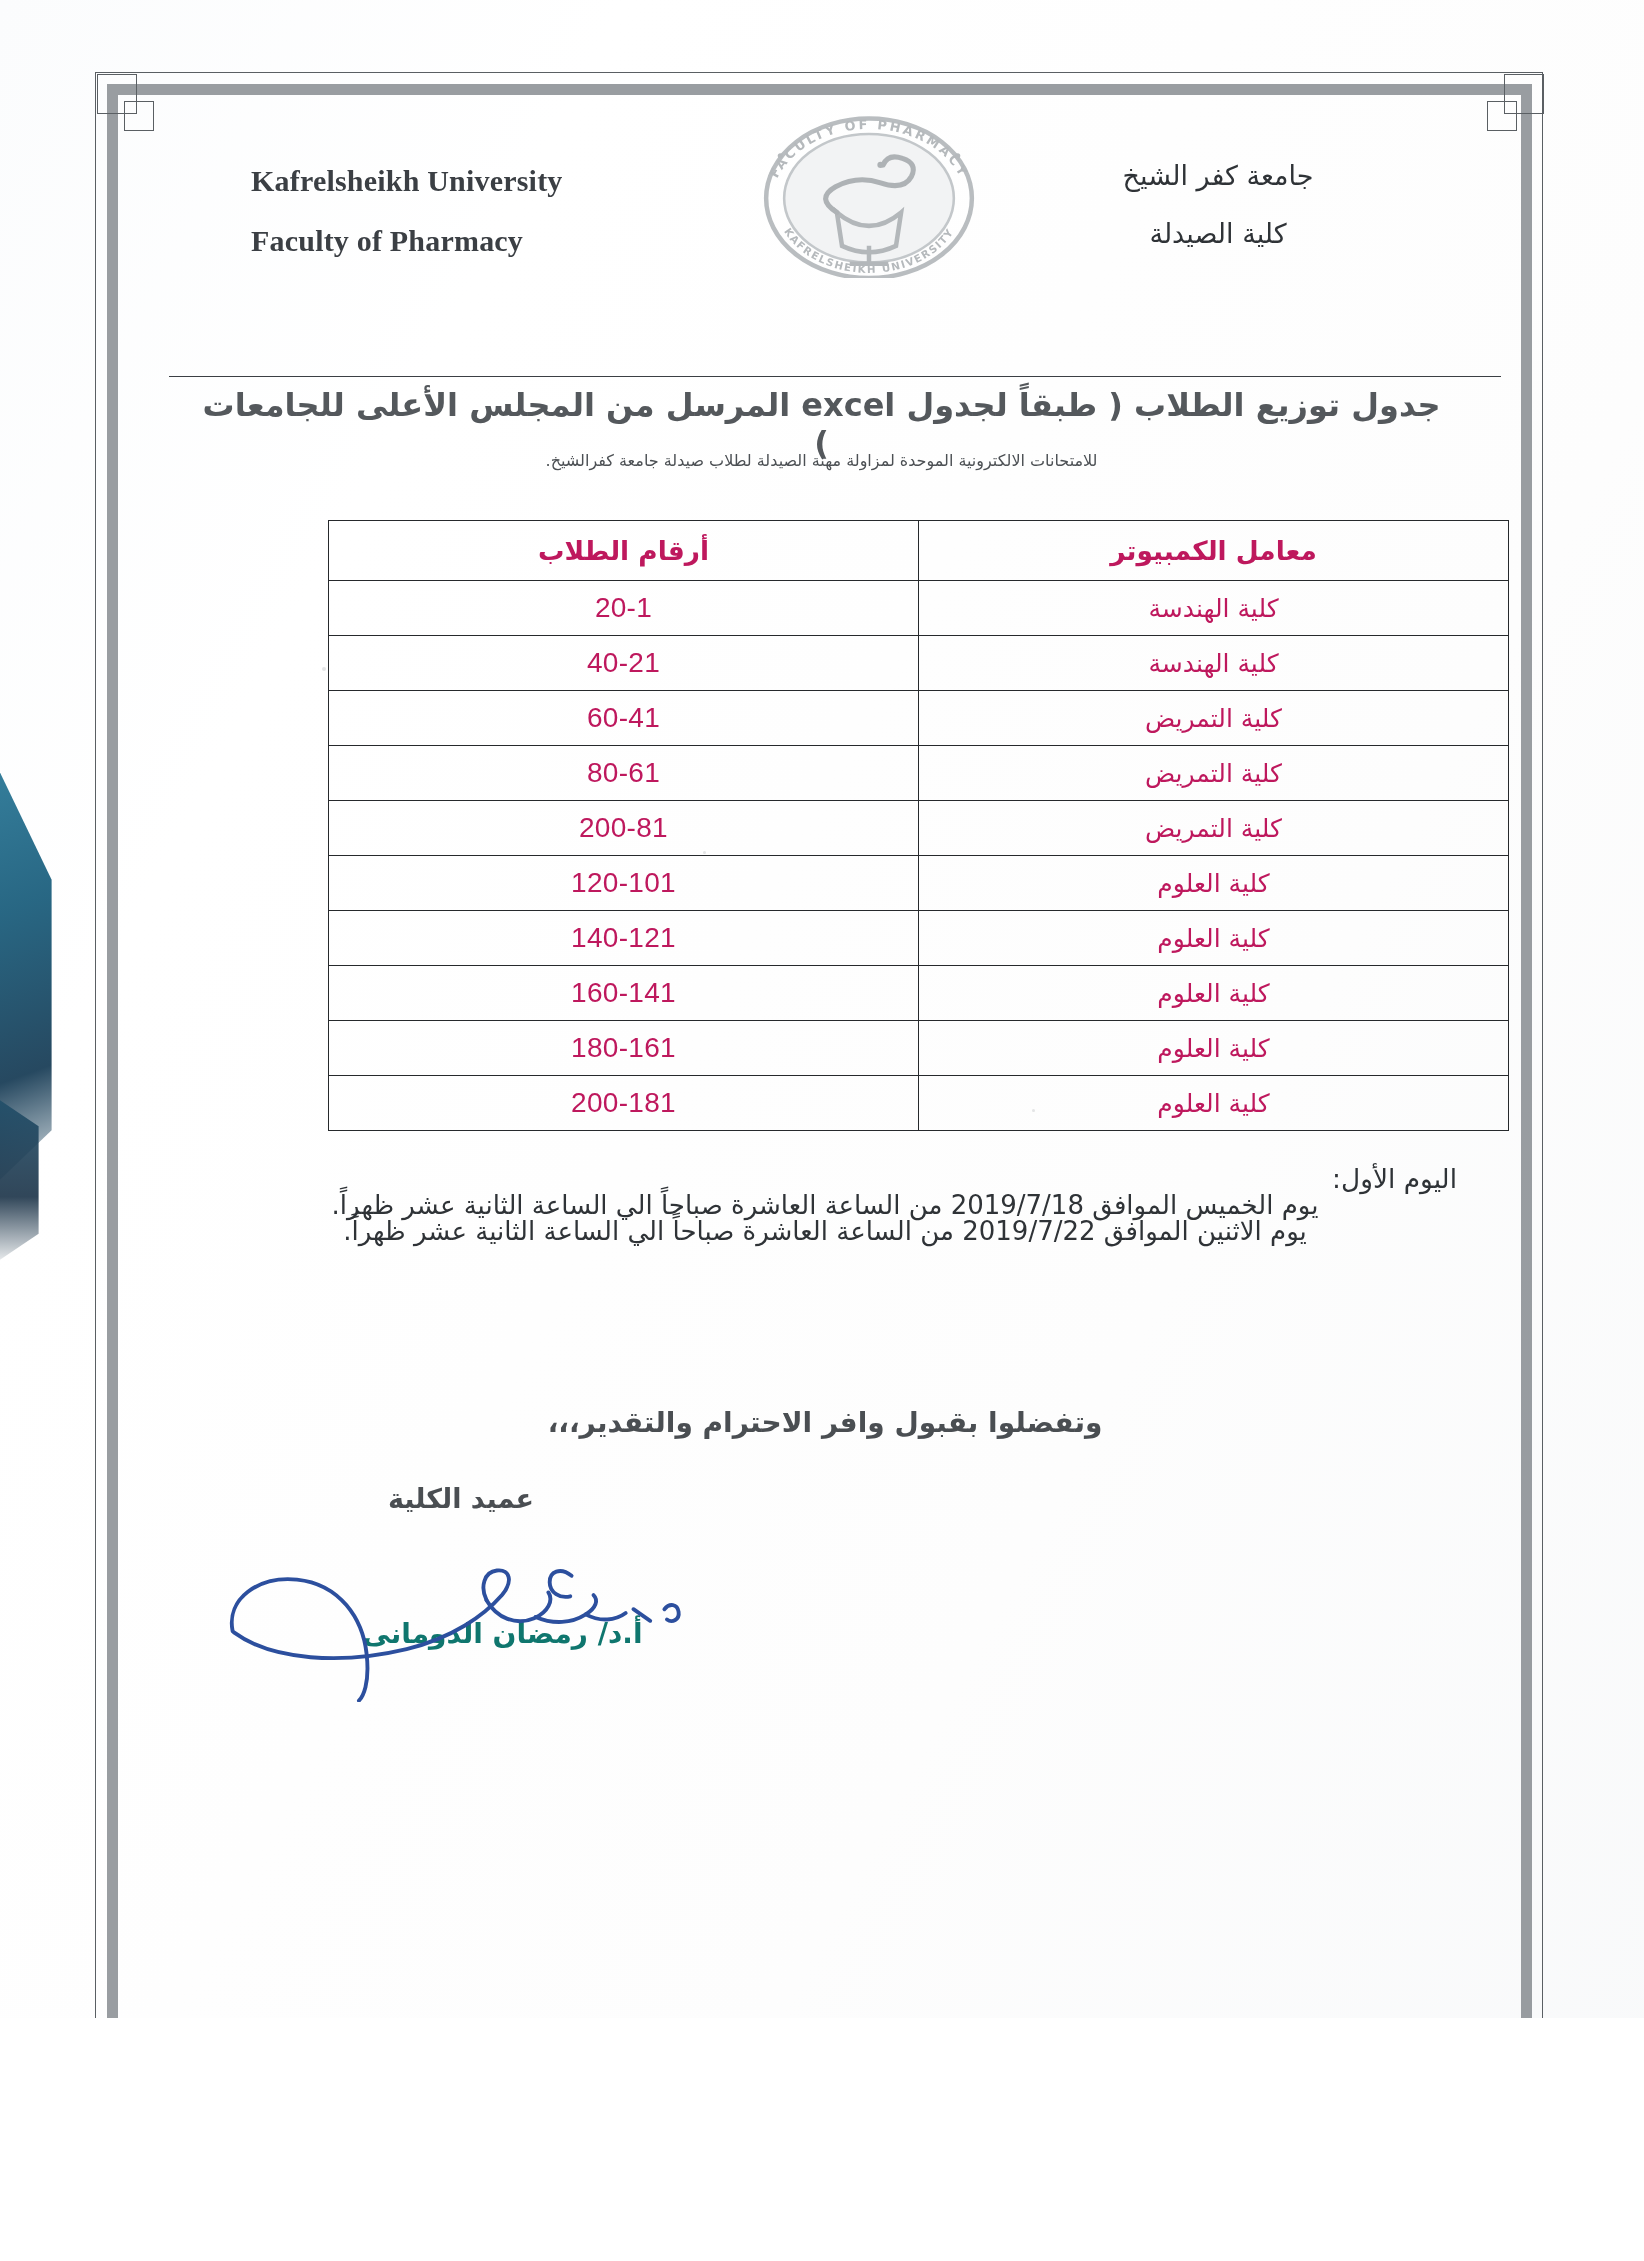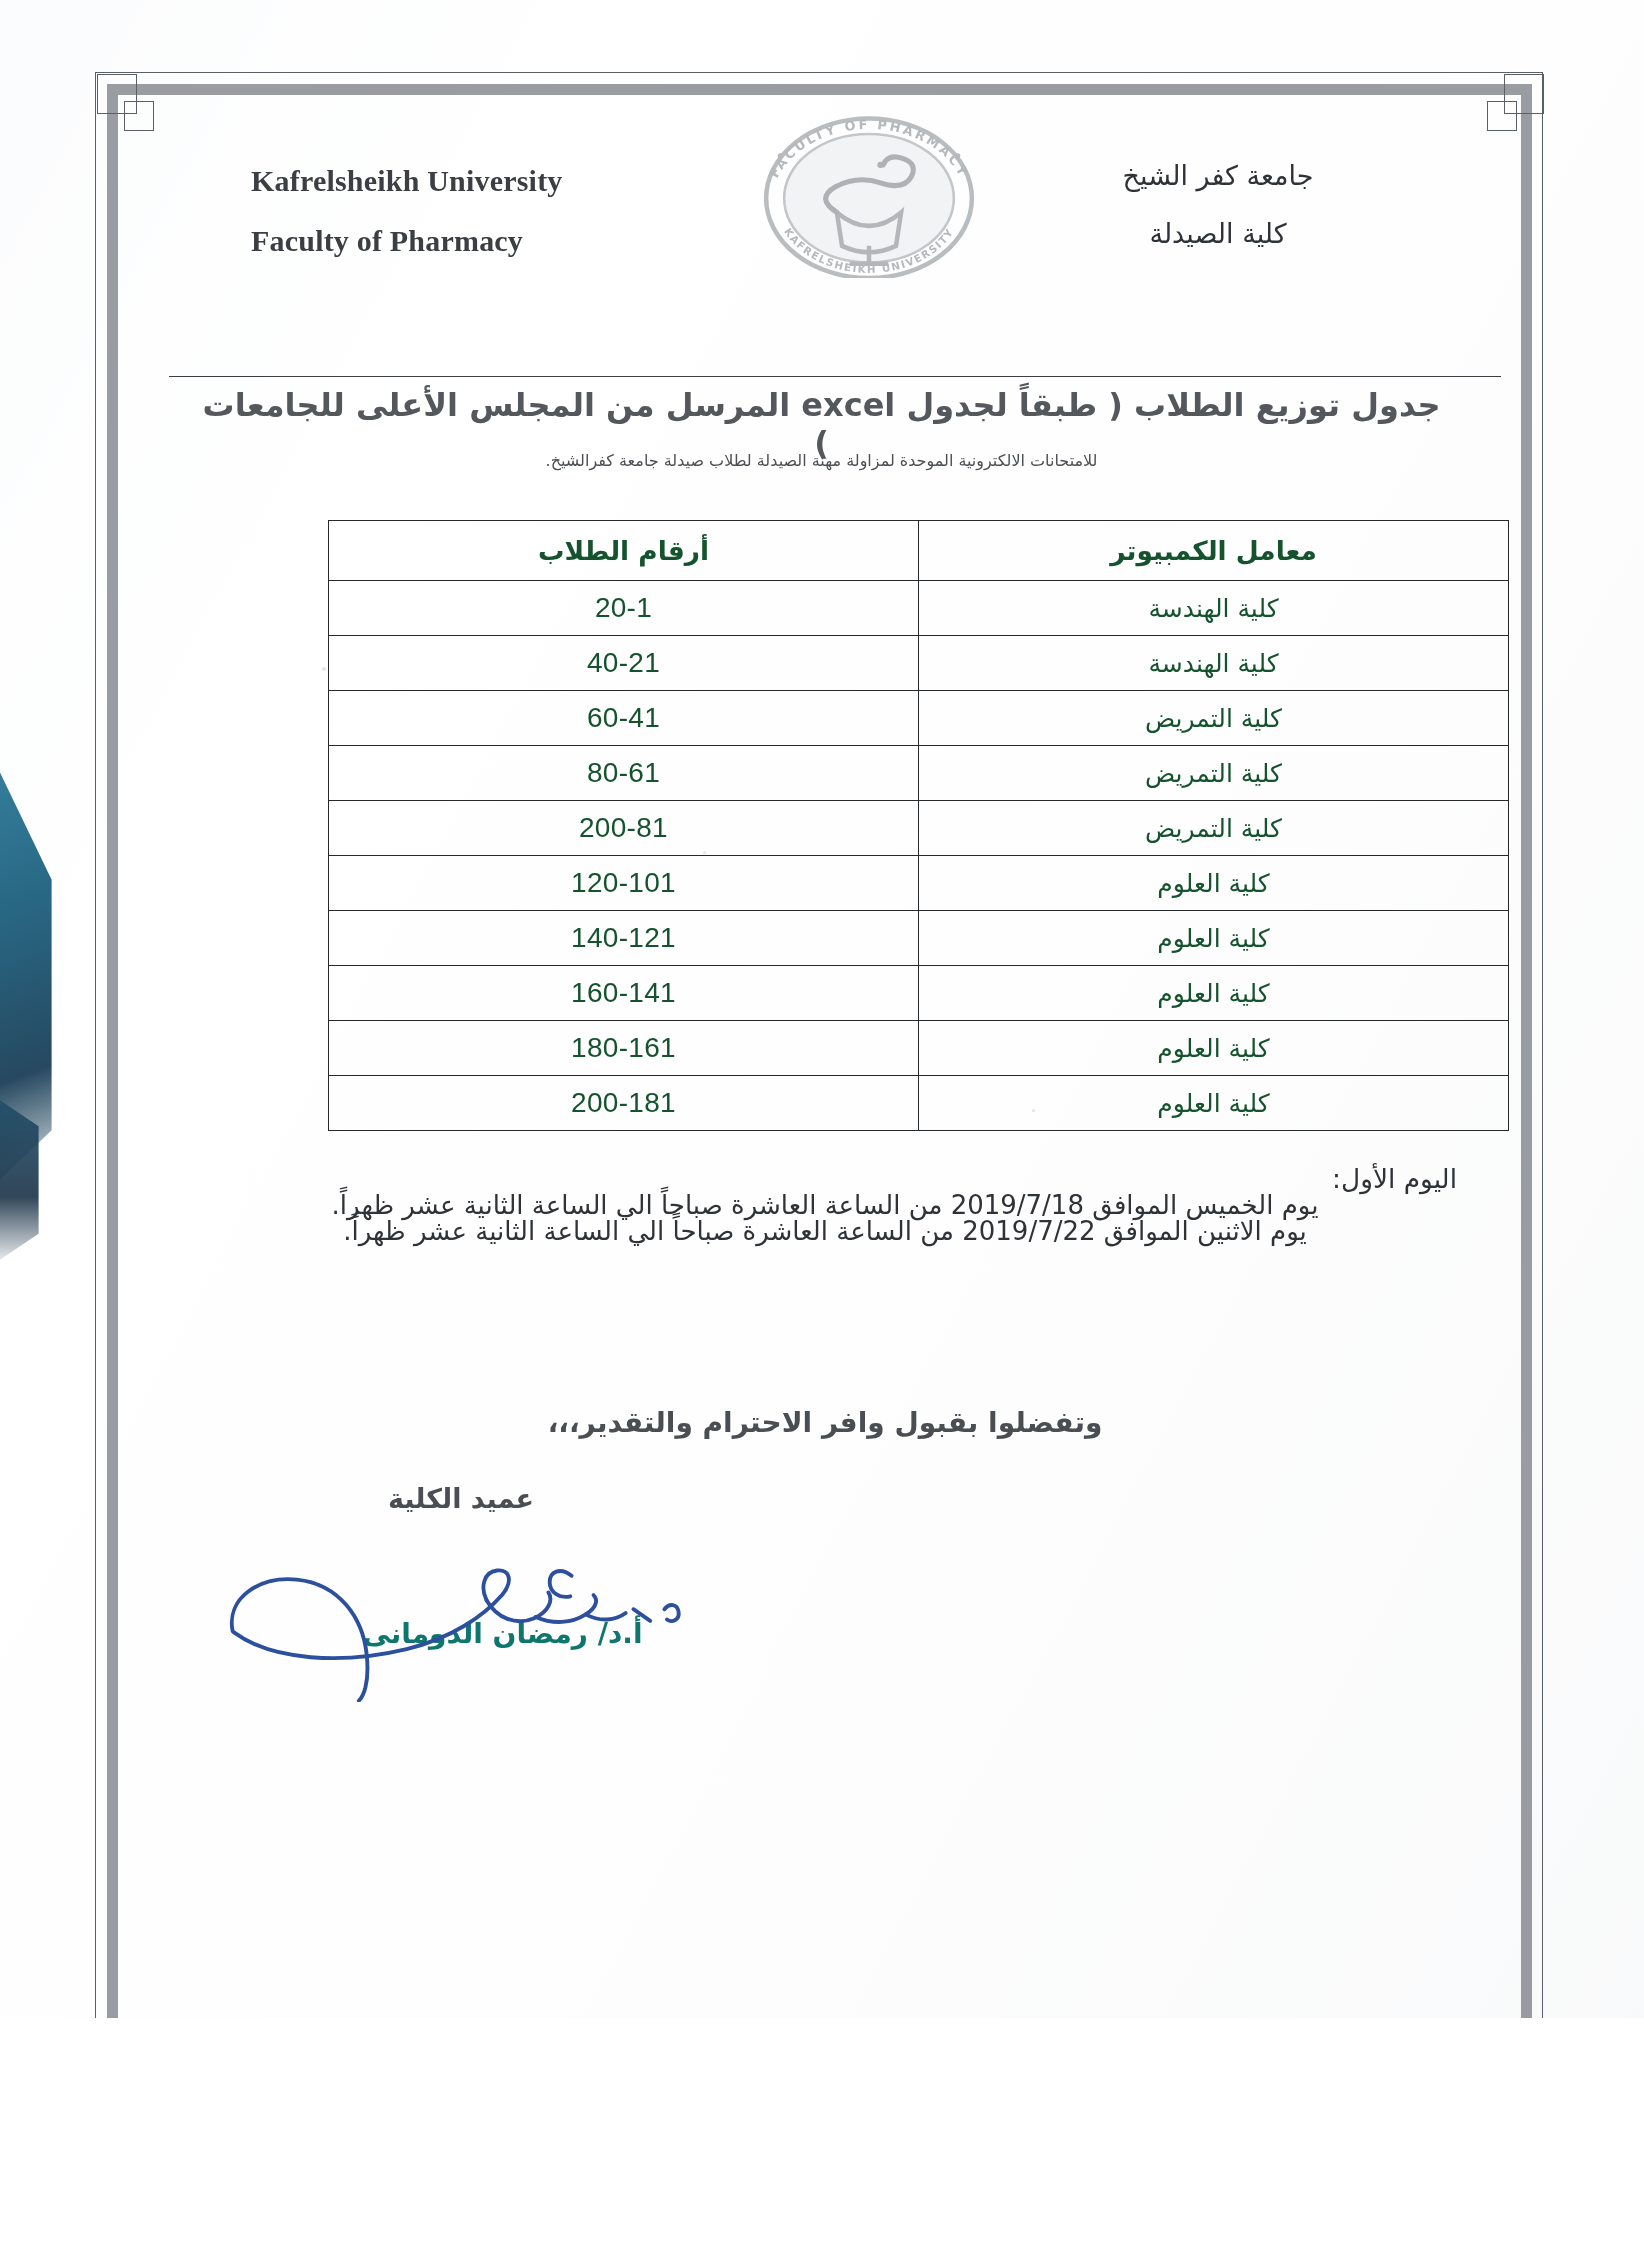--- a/index.html
+++ b/index.html
@@ -168,21 +168,21 @@
     border-collapse: collapse;
     width: 100%;
     direction: rtl;
     table-layout: fixed;
   }
   table.dist th, table.dist td {
     border: 1.3px solid #26292c;
     height: 54px;
     vertical-align: middle;
     text-align: center;
-    color: #14532d;
+    color: #be185d;
     font-family: "DejaVu Sans", sans-serif;
     font-size: 25px;
     padding: 0 14px;
   }
   table.dist th {
     font-weight: bold;
     height: 59px;
     font-size: 26.4px;
   }
   table.dist td.num {

